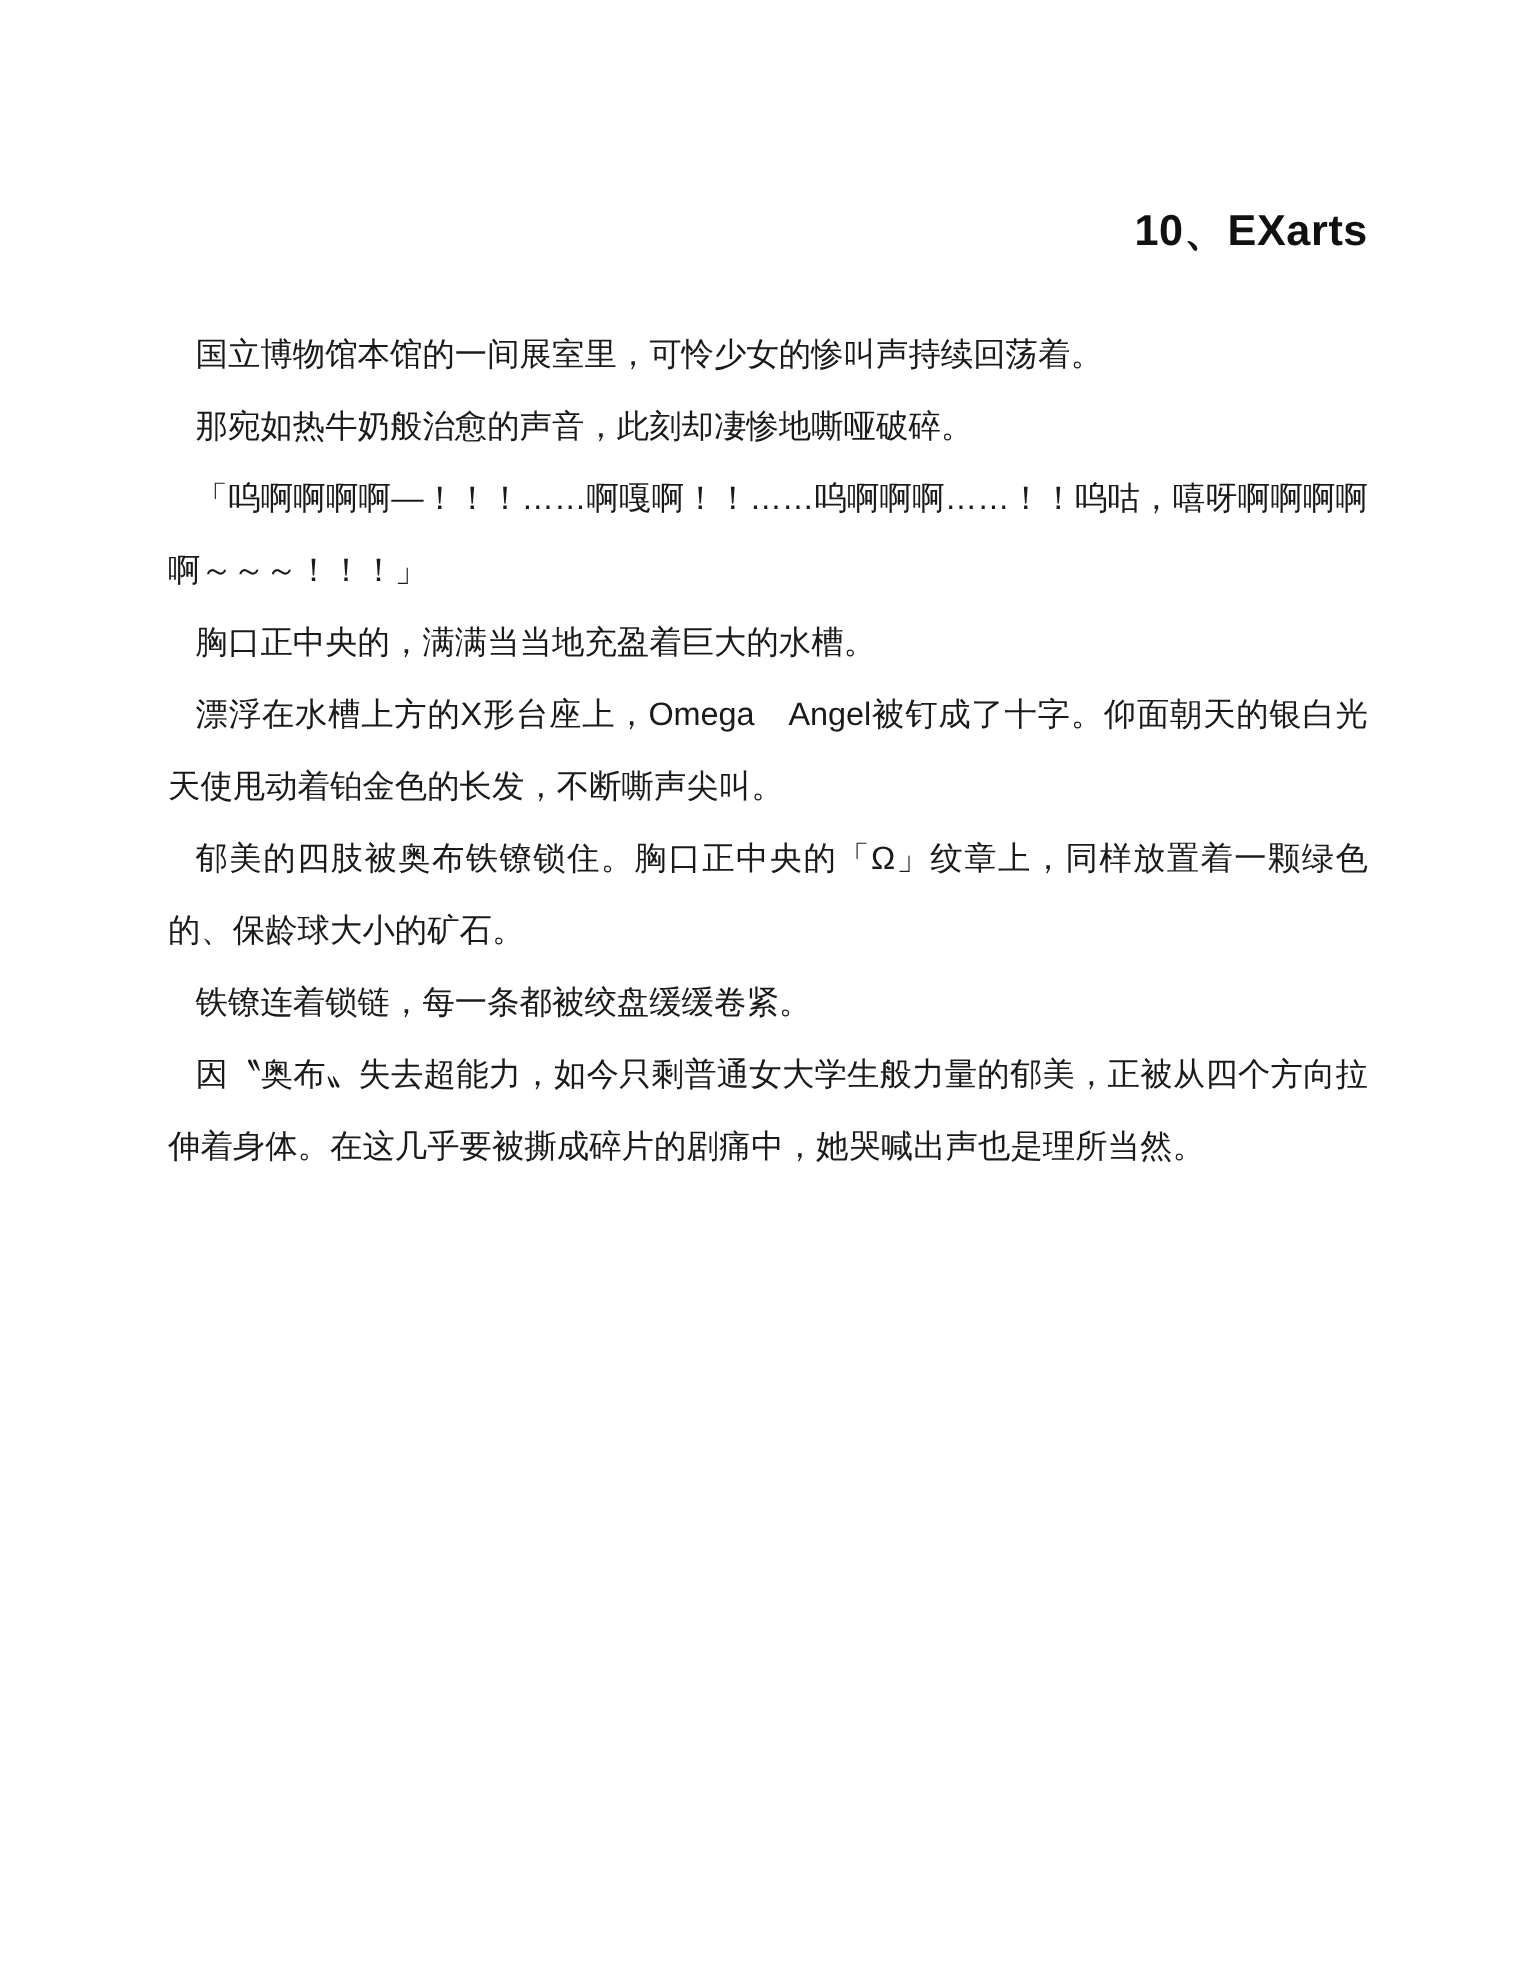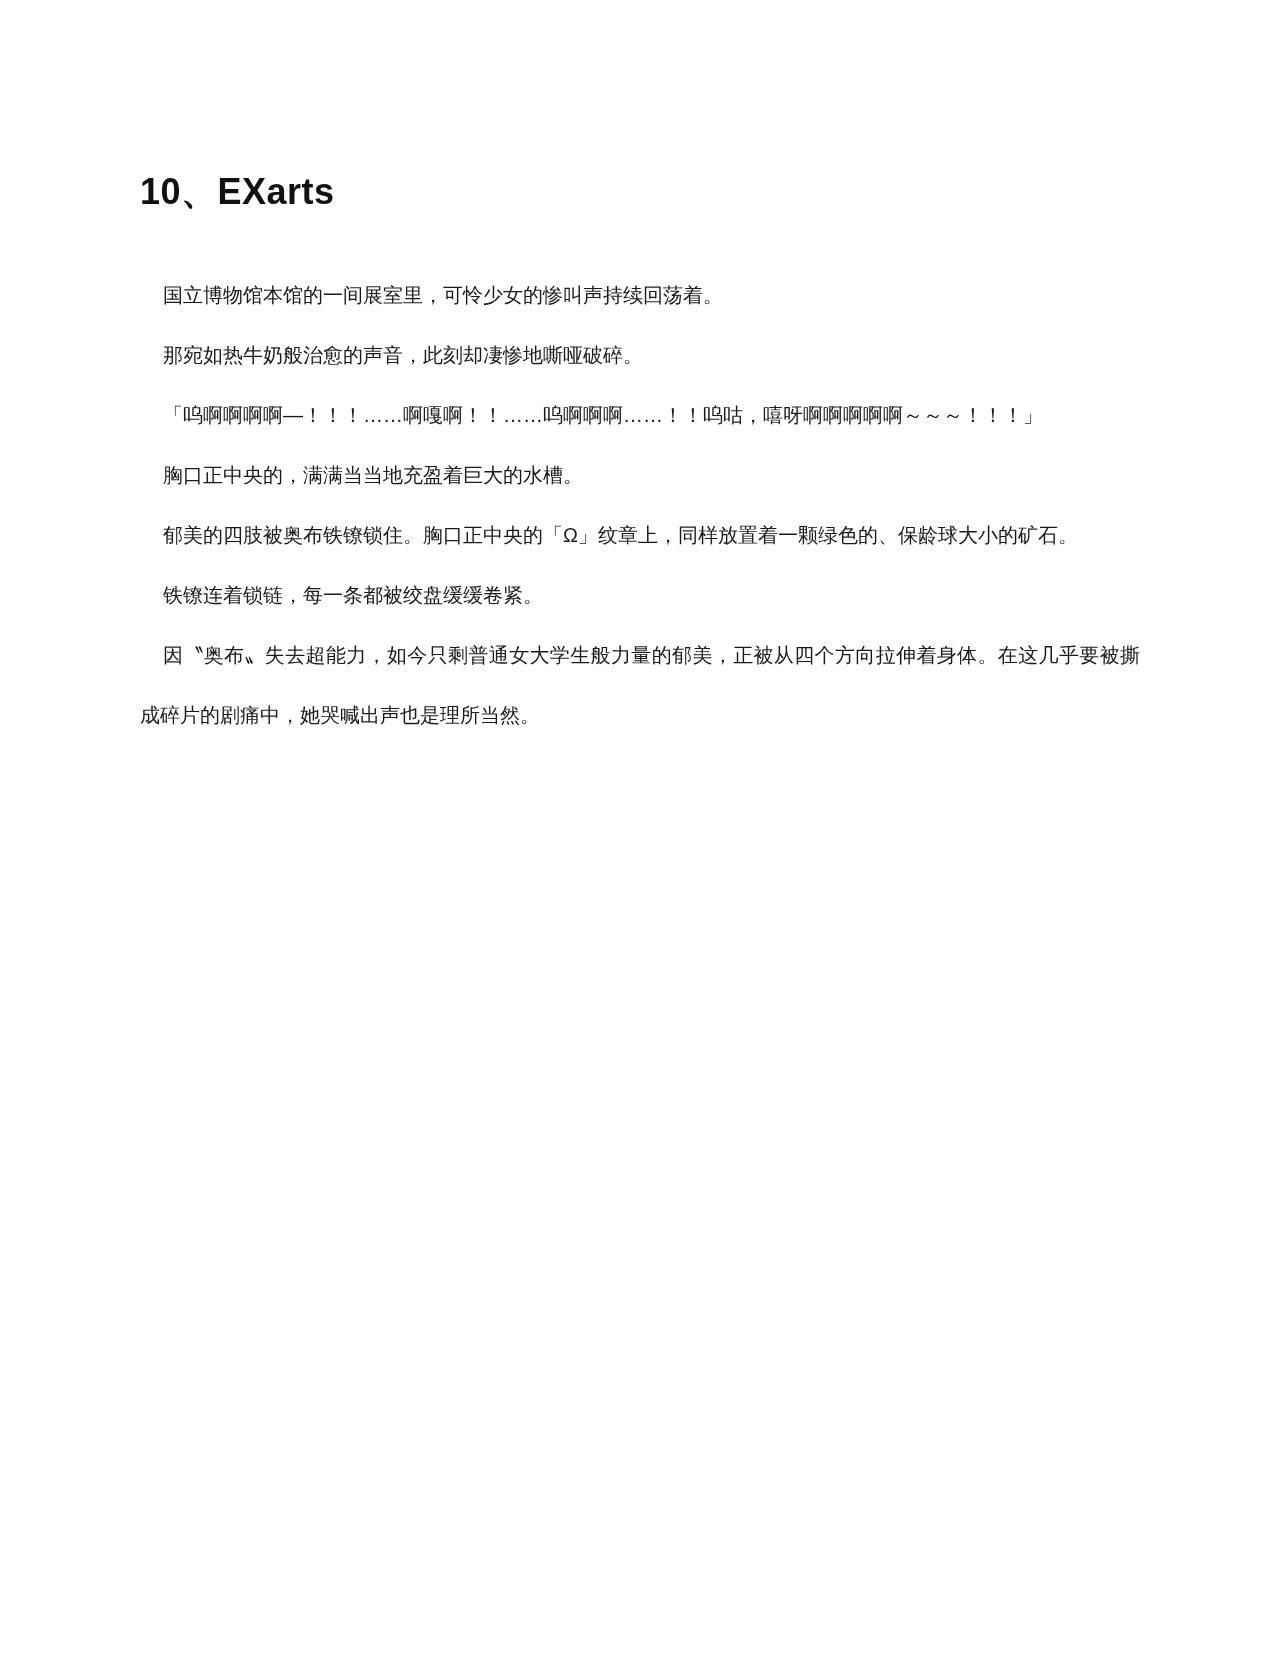--- a/index.html
+++ b/index.html
@@ -22,37 +22,39 @@
     background: #ffffff;
   }
   .title {
     margin: 0 0 43px 0;
     padding-top: 162px;
     font-size: 36px;
     line-height: 60px;
     font-weight: 600;
     color: #111111;
     letter-spacing: 0.5px;
+    text-align: right;
   }
   .para {
     margin: 0;
-    font-size: 20px;
+    font-size: 27px;
     line-height: 60px;
     text-indent: 23px;
     text-align: justify;
     text-justify: inter-ideograph;
     word-break: break-all;
     color: #1a1a1a;
   }
 </style>
 </head>
 <body>
 
 <div class="page">
   <h1 class="title">10、EXarts</h1>
   <p class="para">国立博物馆本馆的一间展室里，可怜少女的惨叫声持续回荡着。</p>
   <p class="para">那宛如热牛奶般治愈的声音，此刻却凄惨地嘶哑破碎。</p>
   <p class="para">「呜啊啊啊啊—！！！……啊嘎啊！！……呜啊啊啊……！！呜咕，嘻呀啊啊啊啊啊～～～！！！」</p>
   <p class="para">胸口正中央的，满满当当地充盈着巨大的水槽。</p>
+  <p class="para">漂浮在水槽上方的X形台座上，Omega　Angel被钉成了十字。仰面朝天的银白光天使甩动着铂金色的长发，不断嘶声尖叫。</p>
   <p class="para">郁美的四肢被奥布铁镣锁住。胸口正中央的「Ω」纹章上，同样放置着一颗绿色的、保龄球大小的矿石。</p>
   <p class="para">铁镣连着锁链，每一条都被绞盘缓缓卷紧。</p>
   <p class="para">因〝奥布〟失去超能力，如今只剩普通女大学生般力量的郁美，正被从四个方向拉伸着身体。在这几乎要被撕成碎片的剧痛中，她哭喊出声也是理所当然。</p>
 </div>
 
 </body></html>

